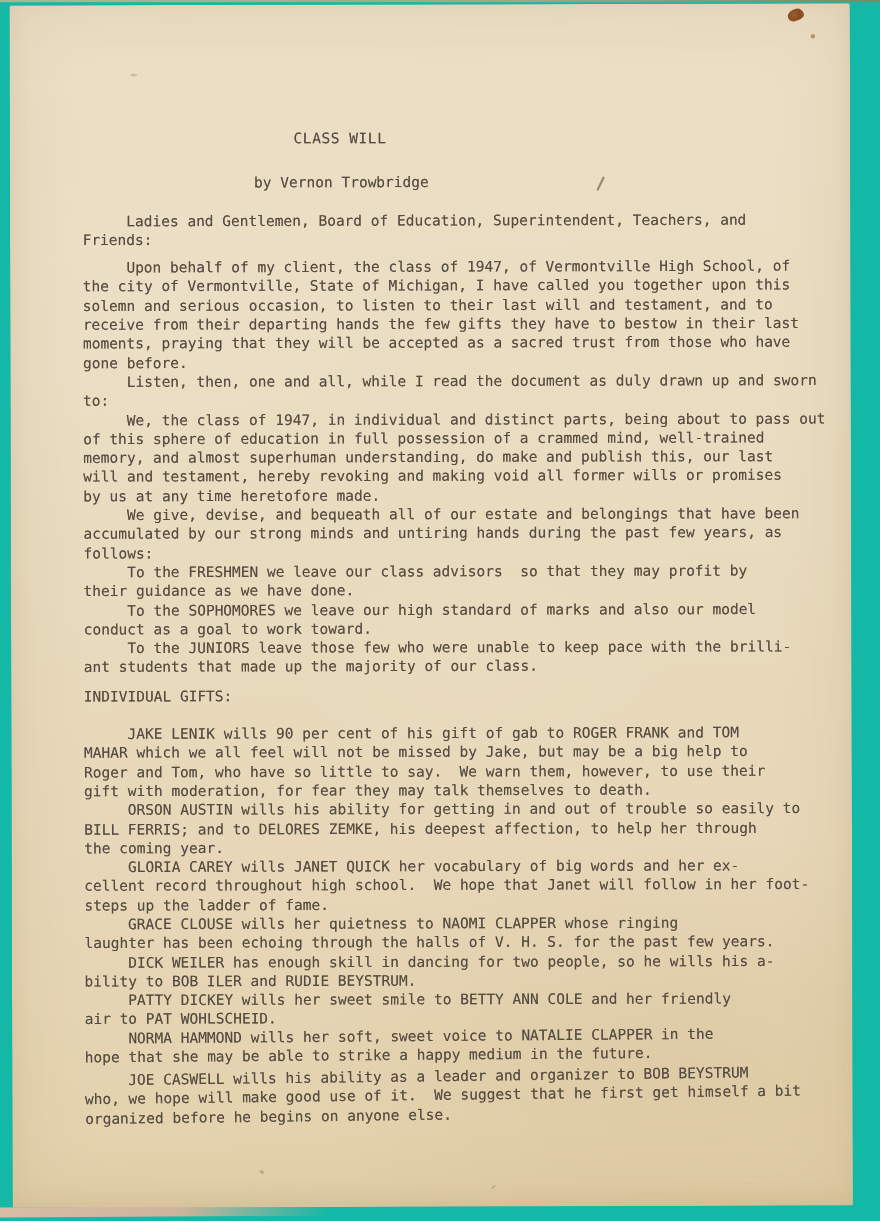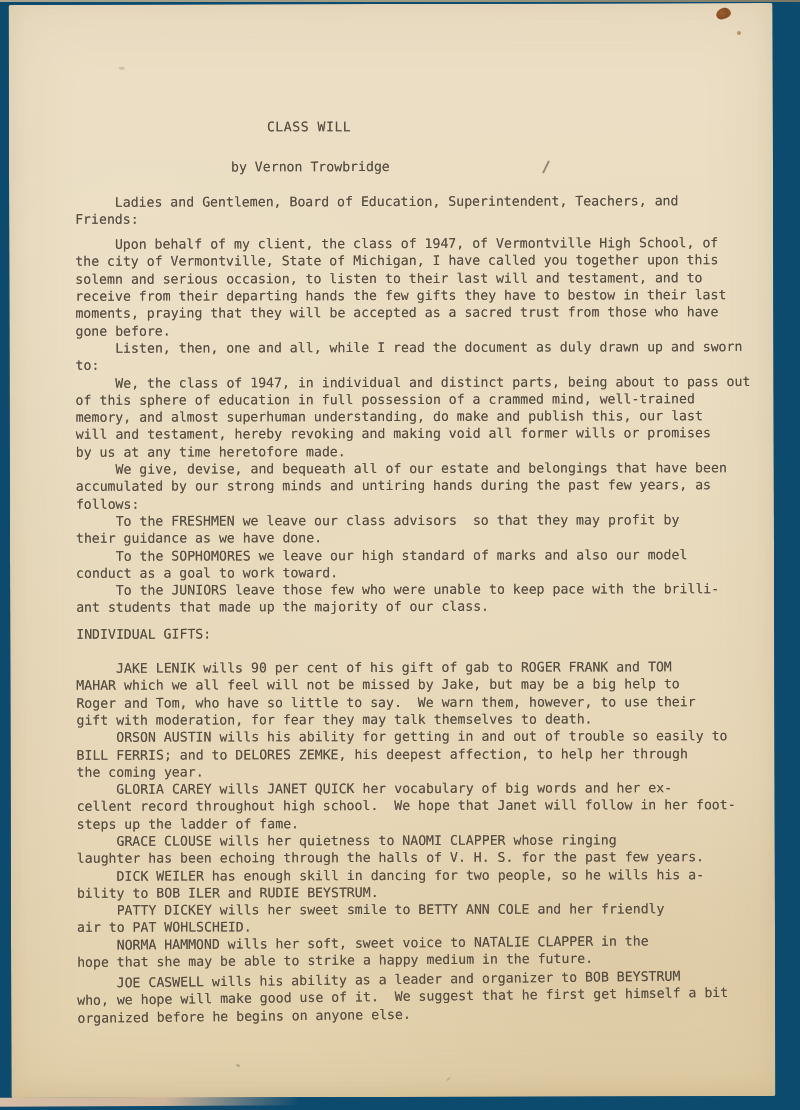--- a/index.html
+++ b/index.html
@@ -1,21 +1,21 @@
 <!DOCTYPE html>
 <html><head>
 <meta charset="utf-8">
 <style>
   html,body{margin:0;padding:0;}
   body{
     width:800px;height:1110px;overflow:hidden;
     background:#080604;
     font-family:"DejaVu Sans Mono","Liberation Mono",monospace;
   }
-  .scan{position:relative;width:800px;height:1110px;background:#0c4a6e;}
+  .scan{position:relative;width:800px;height:1110px;background:#14b8a6;}
   .scan-top-line{
     position:absolute;top:0;left:0;width:800px;height:2px;
     background:linear-gradient(90deg,#c6b694,#b5a583 60%,#8d7f62);opacity:.85;
   }
   .next-page-edge{
     position:absolute;left:0;top:1097px;width:300px;height:9px;
     background:linear-gradient(90deg,#d8bda7,#cdb49a 55%,rgba(205,180,154,0));
     transform:rotate(-.3deg);
   }
   .paper{

